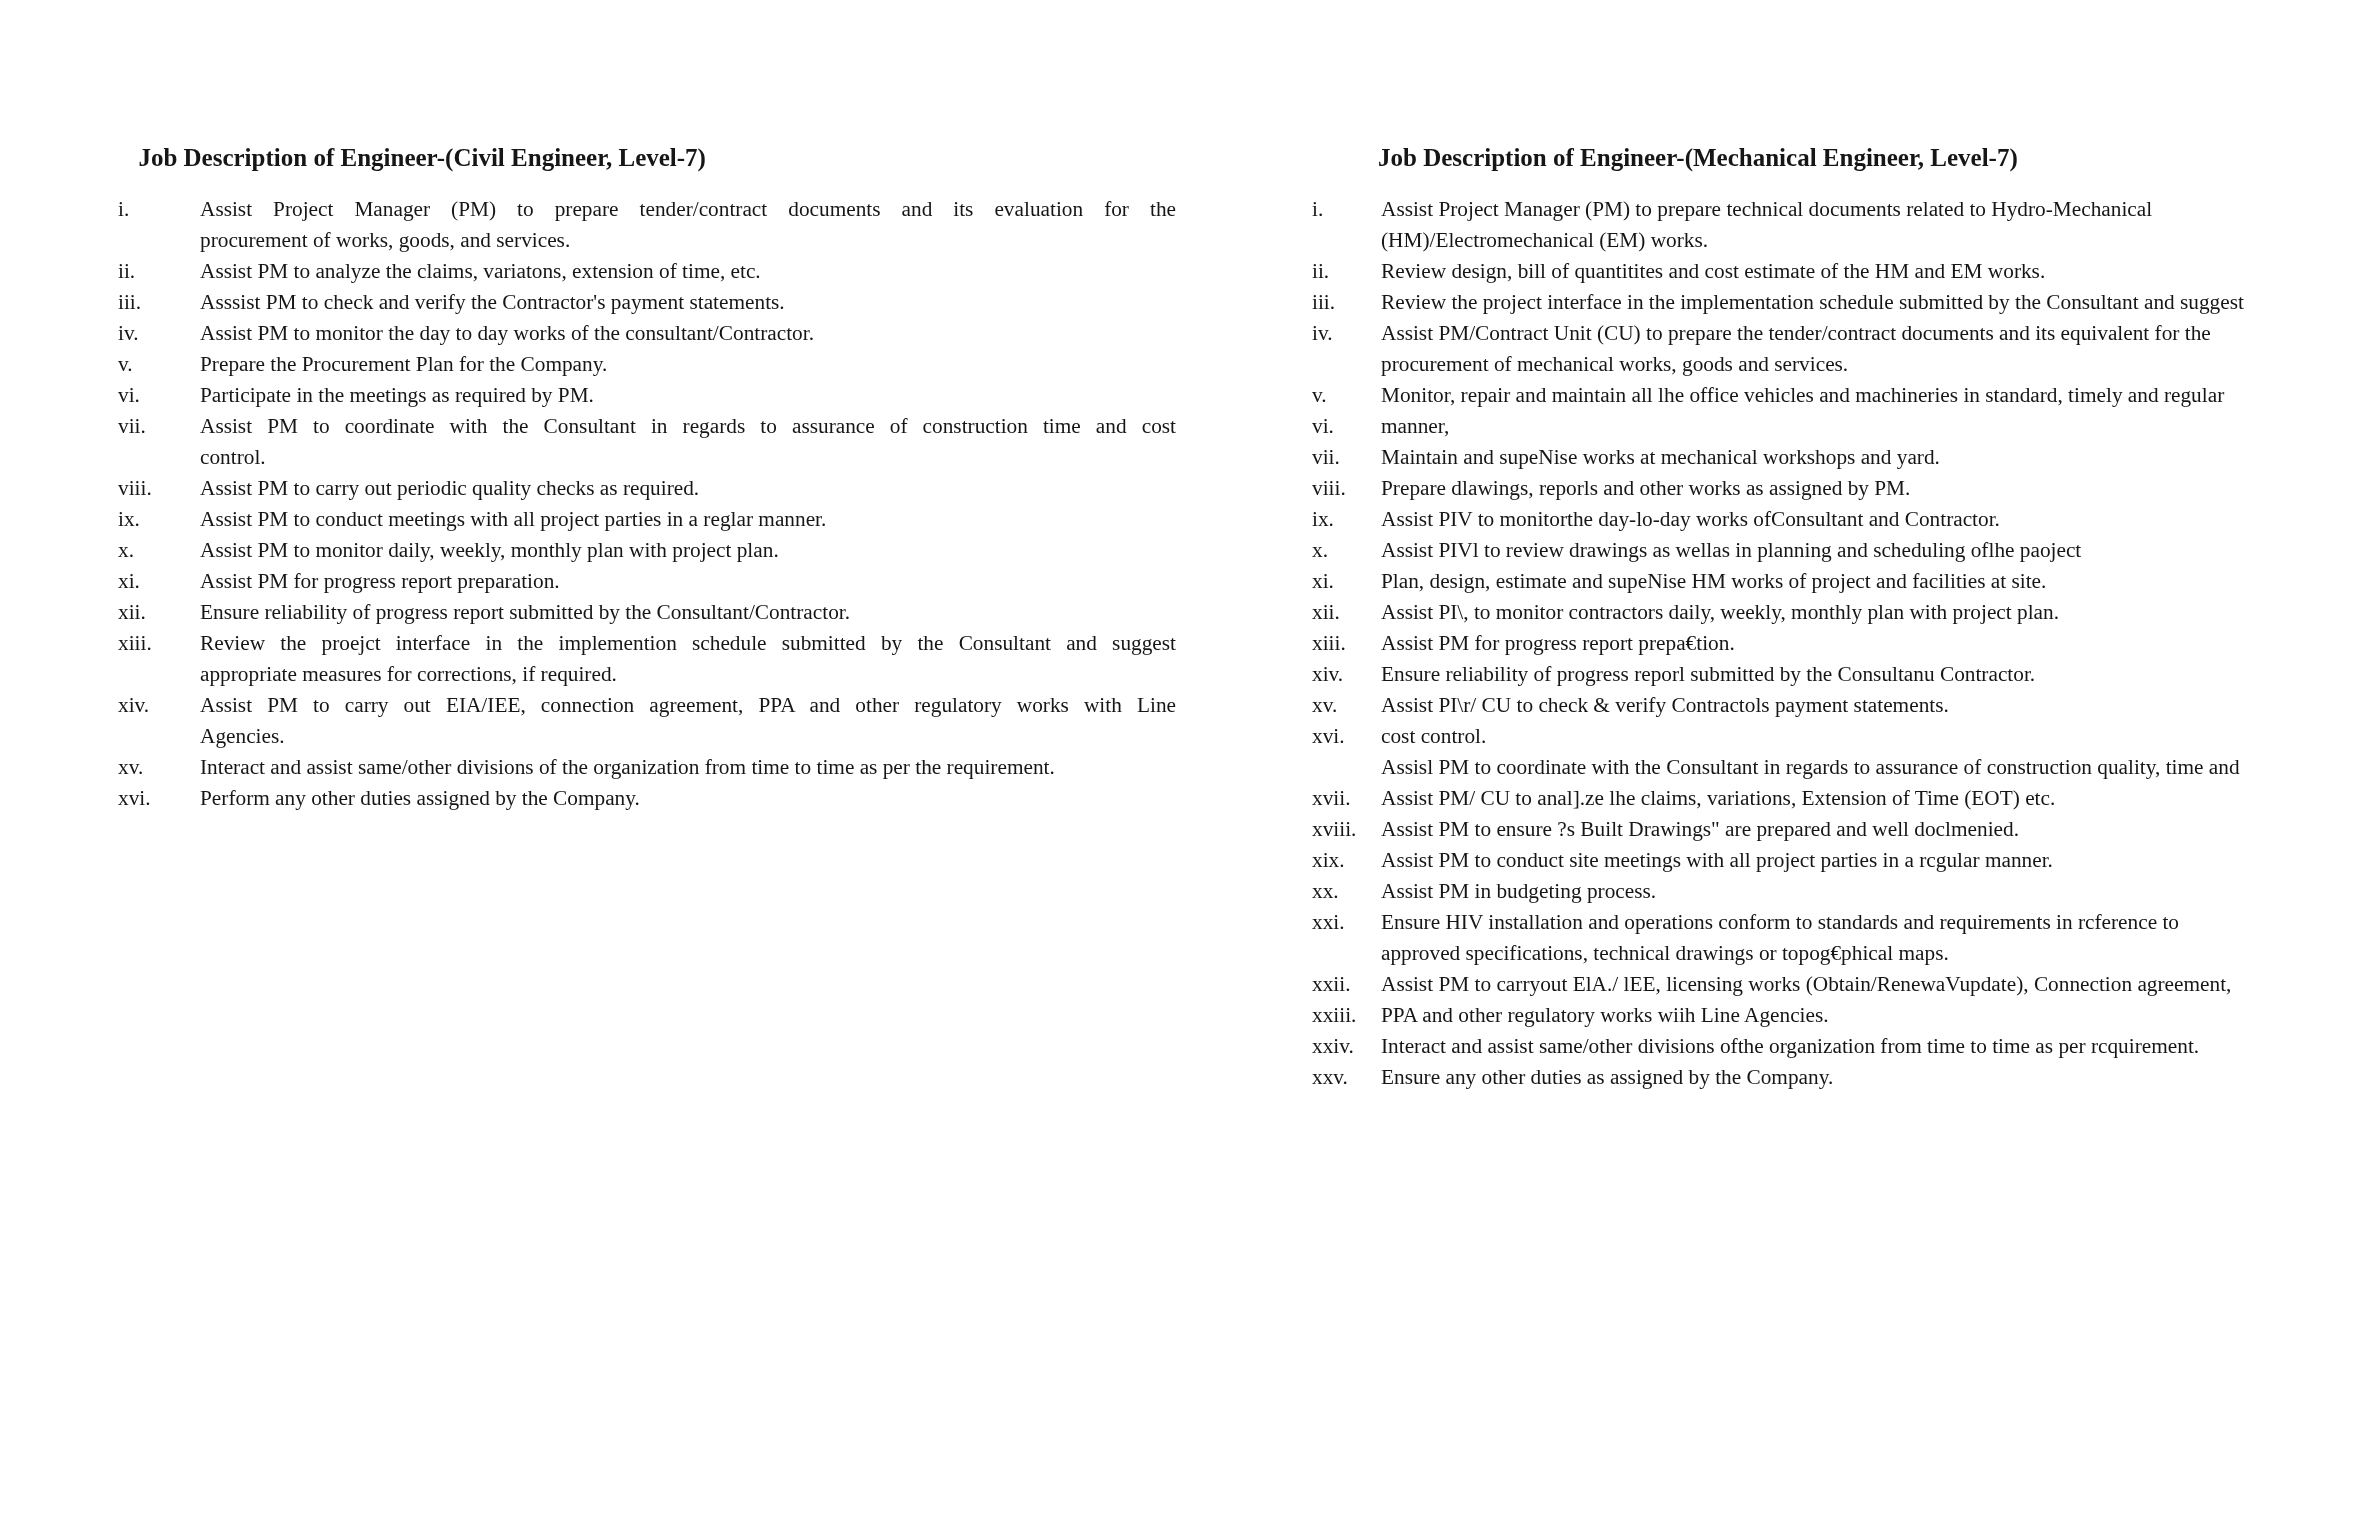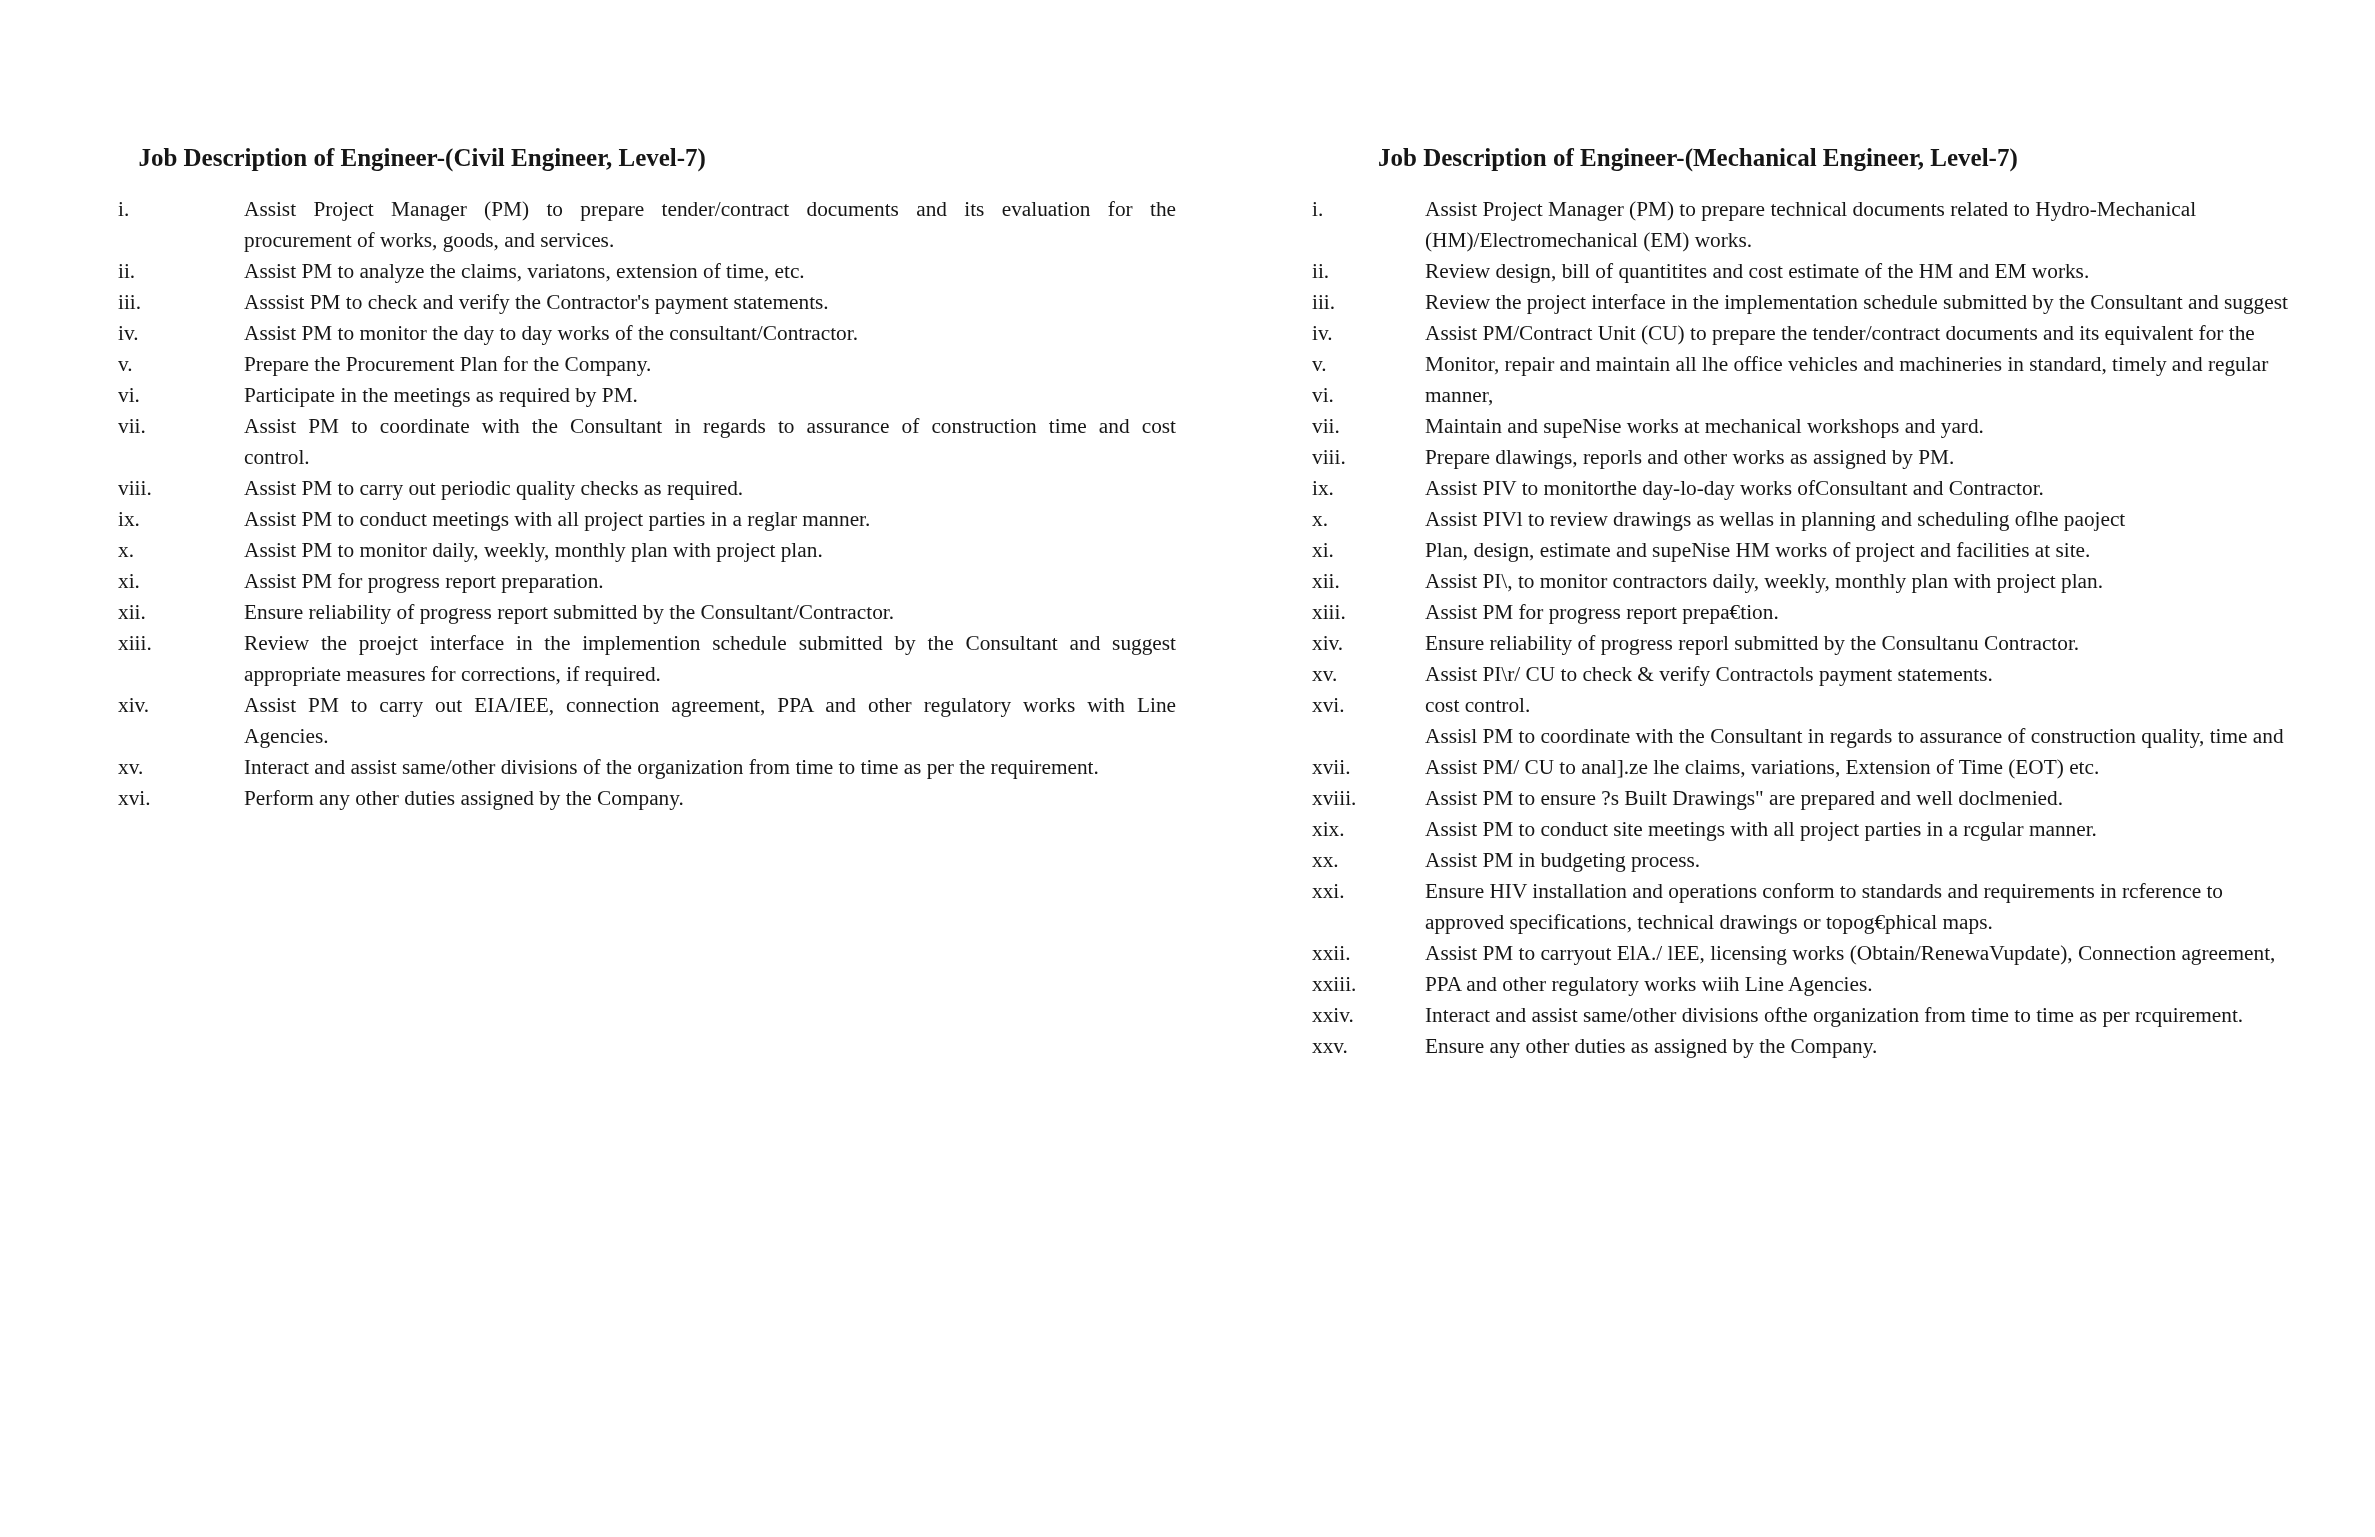--- a/index.html
+++ b/index.html
@@ -41,21 +41,21 @@
   .item {
     display: flex;
     align-items: flex-start;
     font-size: 21.3px;
     line-height: 31px;
   }
   .num {
     flex: 0 0 82px;
   }
   #col-mech .num { flex: 0 0 69px; }
-  .txt { flex: 1 1 auto; min-width: 0; margin-left: 44px; }
+  .txt { flex: 1 1 auto; min-width: 0; }
   .line { white-space: nowrap; }
   .line.fill {
     text-align: justify;
     text-align-last: justify;
   }
 </style>
 </head>
 <body>
 
 <div id="page">
@@ -185,20 +185,21 @@
         <div class="item">
           <span class="num">iii.</span>
           <span class="txt">
             <div class="line">Review the project interface in the implementation schedule submitted by the Consultant and suggest</div>
           </span>
         </div>
         <div class="item">
           <span class="num">iv.</span>
           <span class="txt">
             <div class="line">Assist PM/Contract Unit (CU) to prepare the tender/contract documents and its equivalent for the</div>
+            <div class="line">procurement of mechanical works, goods and services.</div>
           </span>
         </div>
         <div class="item">
           <span class="num">v.</span>
           <span class="txt">
             <div class="line">Monitor, repair and maintain all lhe office vehicles and machineries in standard, timely and regular</div>
           </span>
         </div>
         <div class="item">
           <span class="num">vi.</span>

